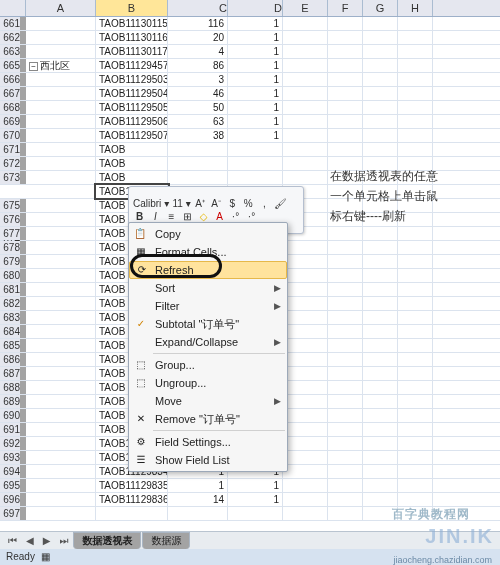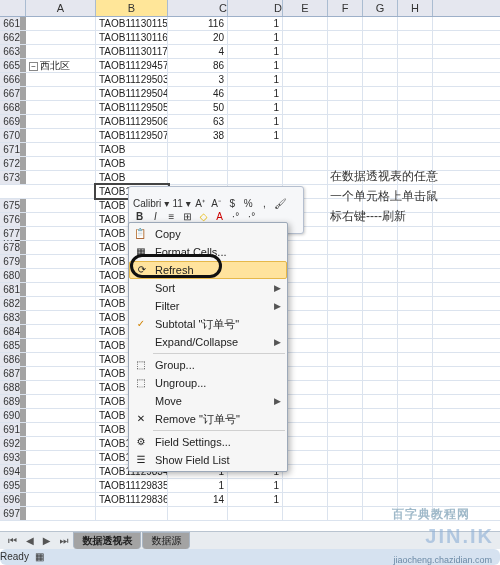--- a/index.html
+++ b/index.html
@@ -34,21 +34,21 @@
 .ctx .mi.hov { background: #ffe39d; border: 1px solid #e6b84a; border-radius: 2px; padding: 0 5px 0 25px; height: 18px; }
 .ctx .sep { height: 1px; background: #d0d0d0; margin: 2px 2px 2px 24px; }
 .ctx .mico { position: absolute; left: 5px; width: 14px; height: 14px; text-align: center; line-height: 14px; font-size: 10px; }
 .ctx .arrow { margin-left: auto; font-size: 9px; color: #555; }
 .ctx .check { color: #d08200; }
 .ring { position: absolute; border: 3px solid #111; border-radius: 14px; z-index: 10; pointer-events: none; }
 .tabs { position: absolute; bottom: 16px; left: 0; right: 0; height: 18px; background: #e8ecf0; border-top: 1px solid #b9c4d0; display: flex; align-items: center; font-size: 10px; padding-left: 4px; gap: 1px; }
 .tabs .tabbtn { padding: 0 4px; color: #555; }
 .tabs .sheet { background: #a3a3a3; border: 1px solid #aab6c4; border-bottom: none; padding: 1px 8px; border-radius: 0 0 4px 4px; }
 .tabs .sheet.active { font-weight: bold; }
-.status { position: absolute; bottom: 0; left: 0; right: 0; height: 16px; background: #d6e2f0; font-size: 10px; line-height: 16px; color: #333; display: flex; align-items: center; border-radius: 6px; }
+.status { position: absolute; bottom: 0; left: 0; right: 0; height: 16px; background: #d6e2f0; font-size: 10px; line-height: 16px; padding-left: 6px; color: #333; display: flex; align-items: center; }
 .wm1 { position: absolute; right: 30px; bottom: 42px; font-size: 12px; font-weight: bold; color: #9fb9c9; letter-spacing: 1px; margin-left: 24px; }
 .wm2 { position: absolute; right: 6px; bottom: 17px; font-size: 20px; font-weight: bold; color: rgba(140,175,214,.6); letter-spacing: 2px; }
 .wm3 { position: absolute; right: 8px; bottom: 0; font-size: 9px; color: #6b8aa6; }
 </style>
 </head>
 <body>
 
 <div class="grid">
   <div class="col-headers">
     <div class="rownum-gutter"></div>

